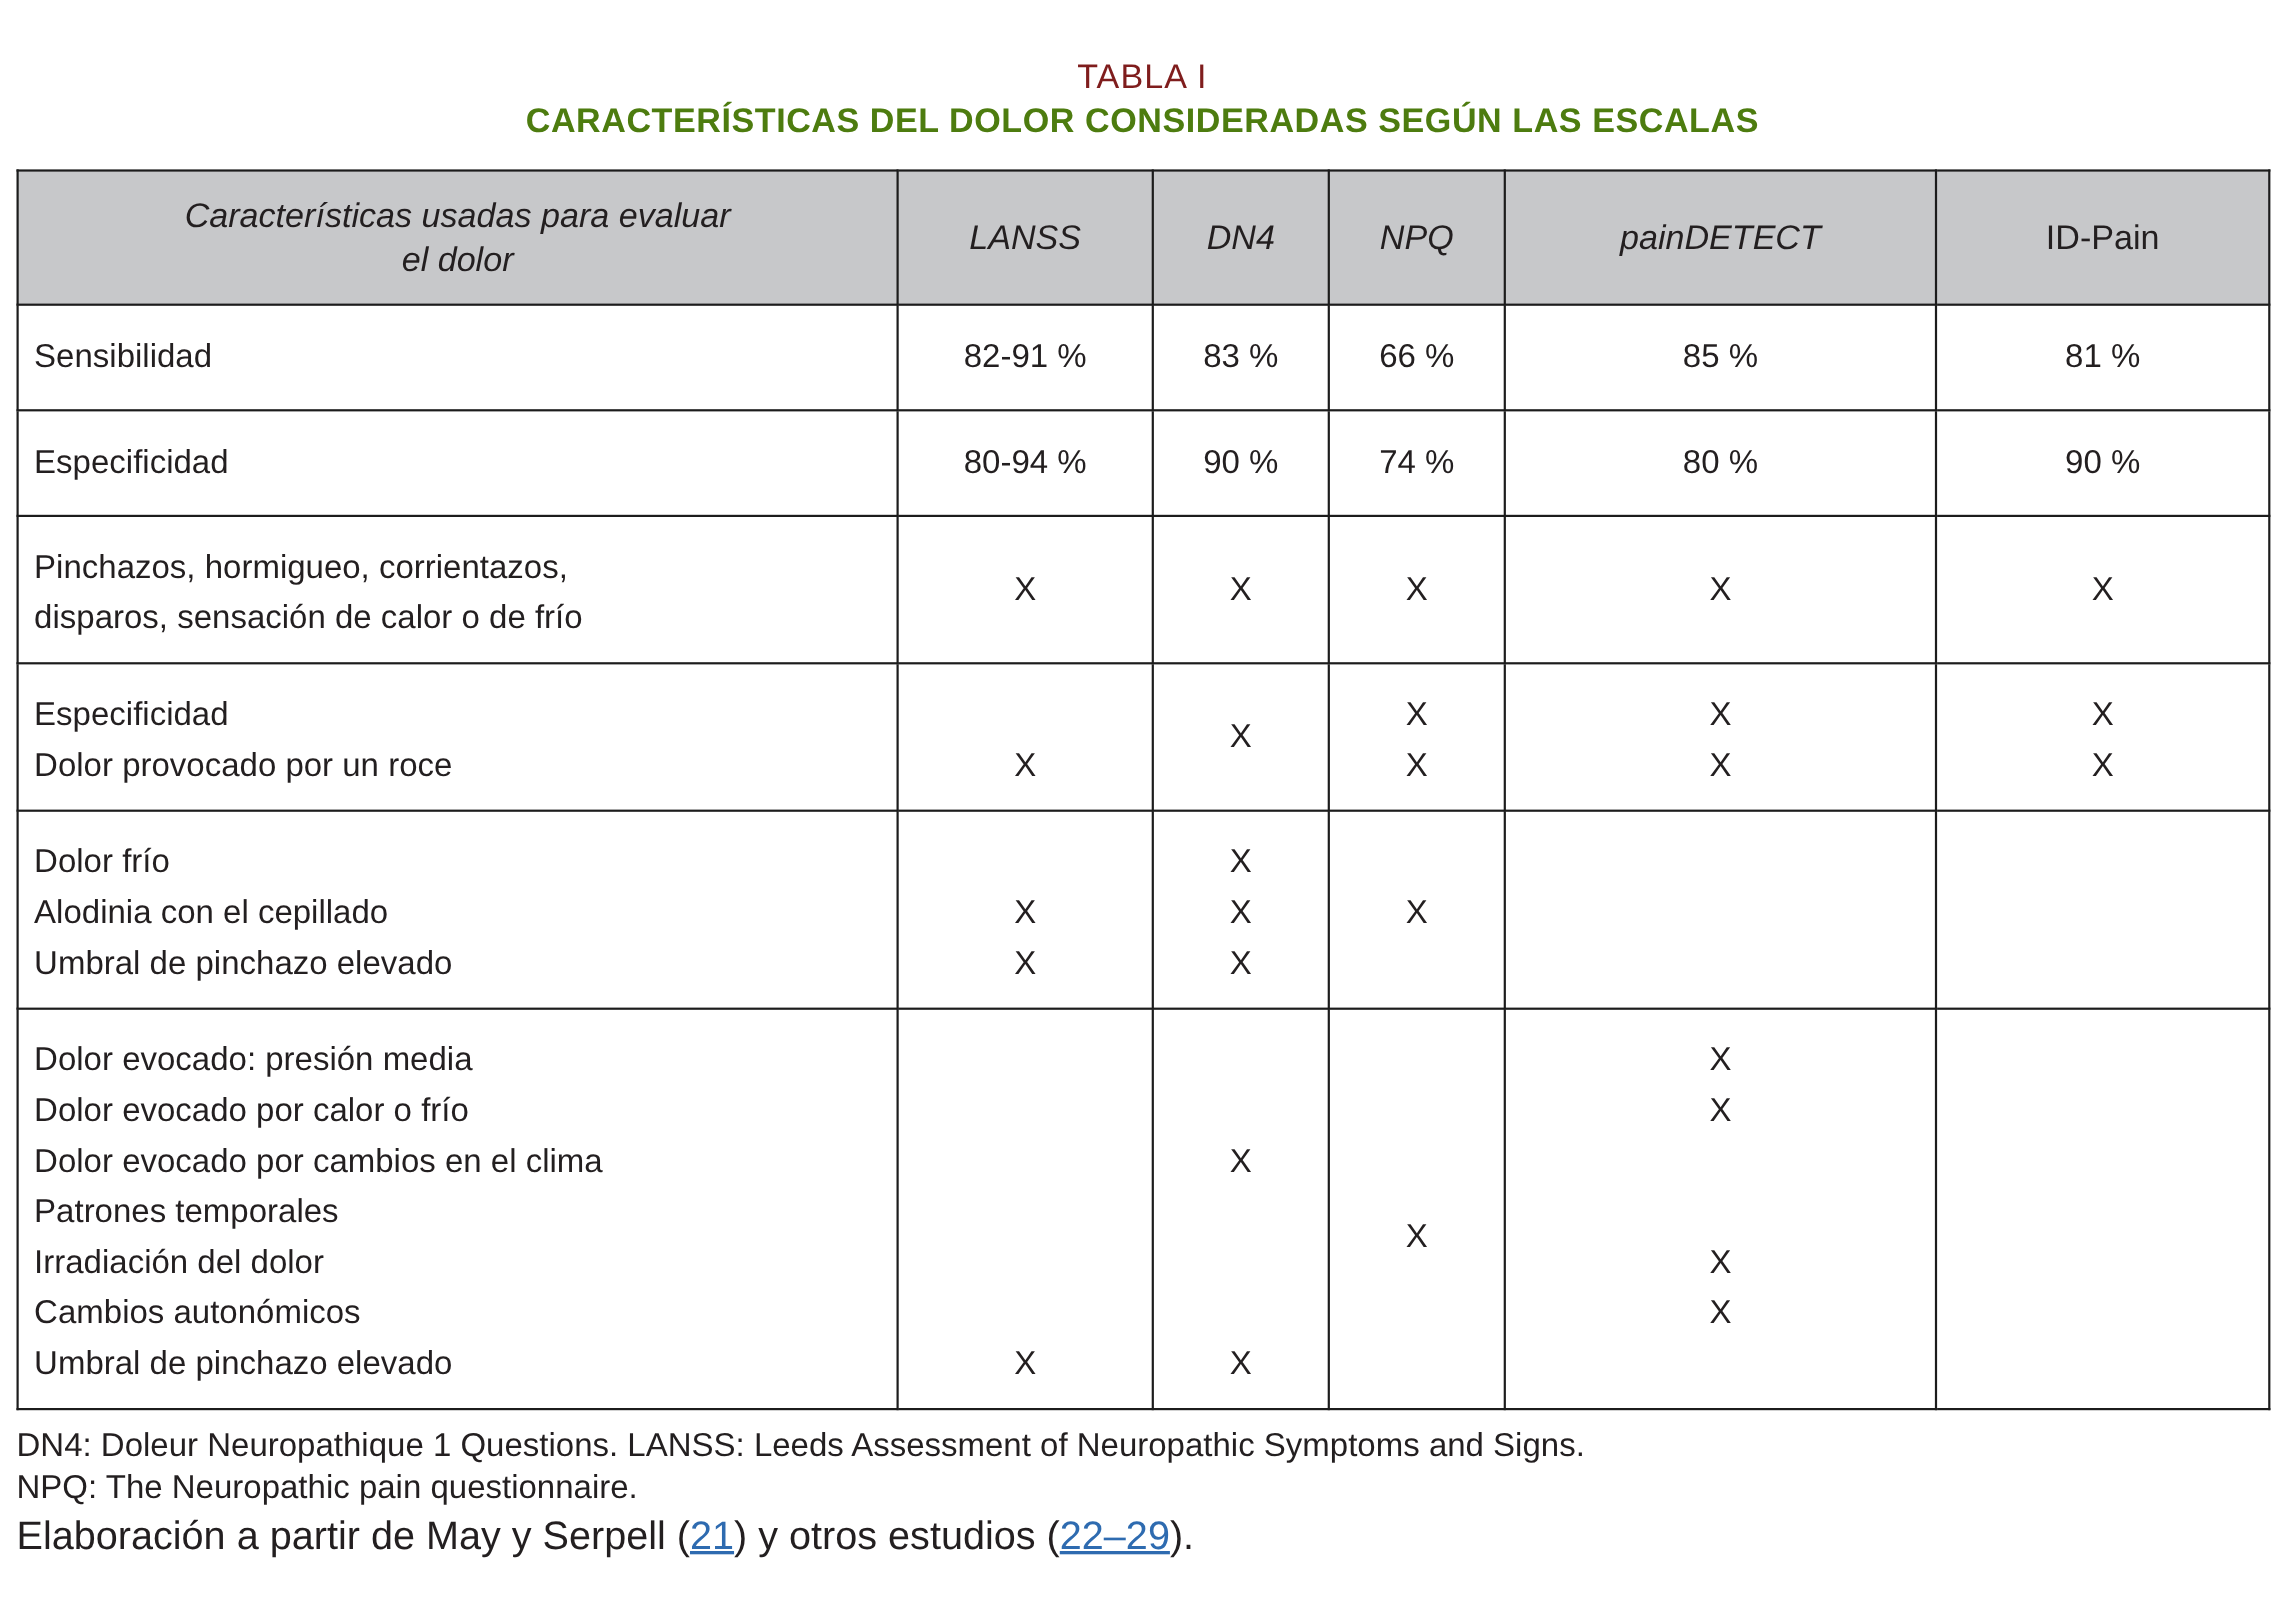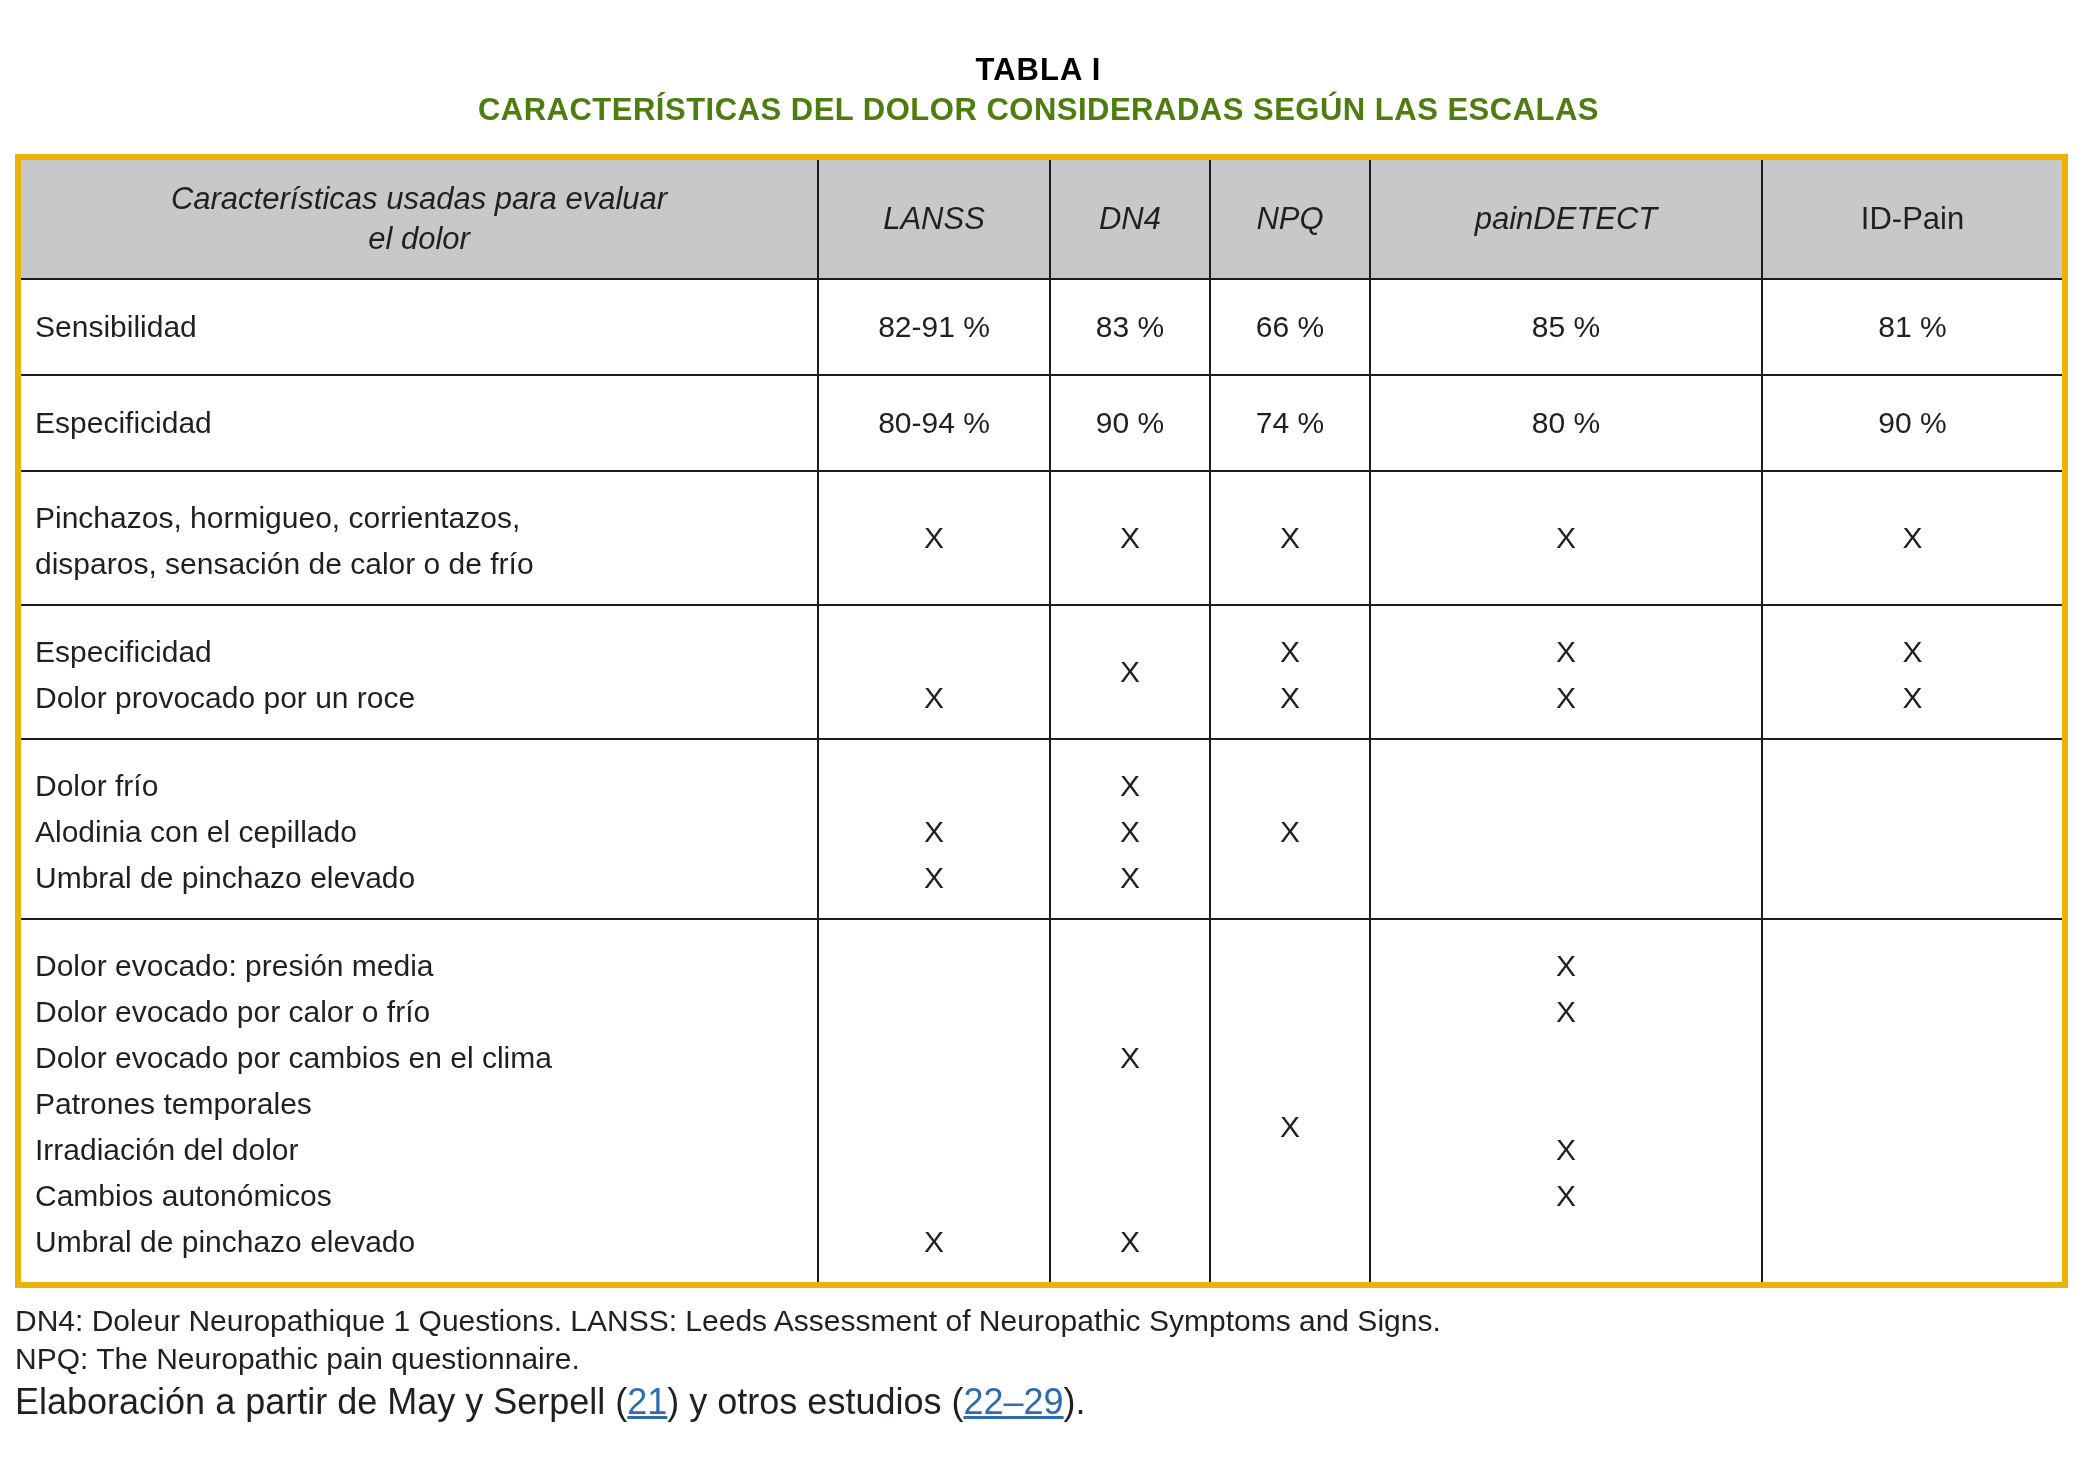--- a/index.html
+++ b/index.html
@@ -8,33 +8,33 @@
     width: 2077px;
     height: 1469px;
     overflow: hidden;
     font-family: "Liberation Sans", sans-serif;
     color: #231f20;
   }
   .page { padding: 50px 15px 0 15px; }
 
   .title-block { text-align: center; margin-bottom: 24px; }
   .title-small {
-    font-size: 31px; font-weight: bold; color: #000000;
+    font-size: 31px; font-weight: normal; color: #7f1d1d;
     letter-spacing: 1px; line-height: 40px;
   }
   .title-main {
     font-size: 31px; font-weight: bold; color: #4d7c0f;
     letter-spacing: 0.5px; line-height: 40px;
   }
 
   table.data-table {
     width: 2047px;
     table-layout: fixed;
     border-collapse: collapse;
-    border: 6px solid #eab308;
+    border: 2px solid #eab308;
   }
   .col-feature { width: 800px; }
   .col-lanss   { width: 232px; }
   .col-dn4     { width: 160px; }
   .col-npq     { width: 160px; }
   .col-pd      { width: 392px; }
   .col-idpain  { width: 303px; }
 
   th, td { border: 2px solid #1c1c1c; }
 

